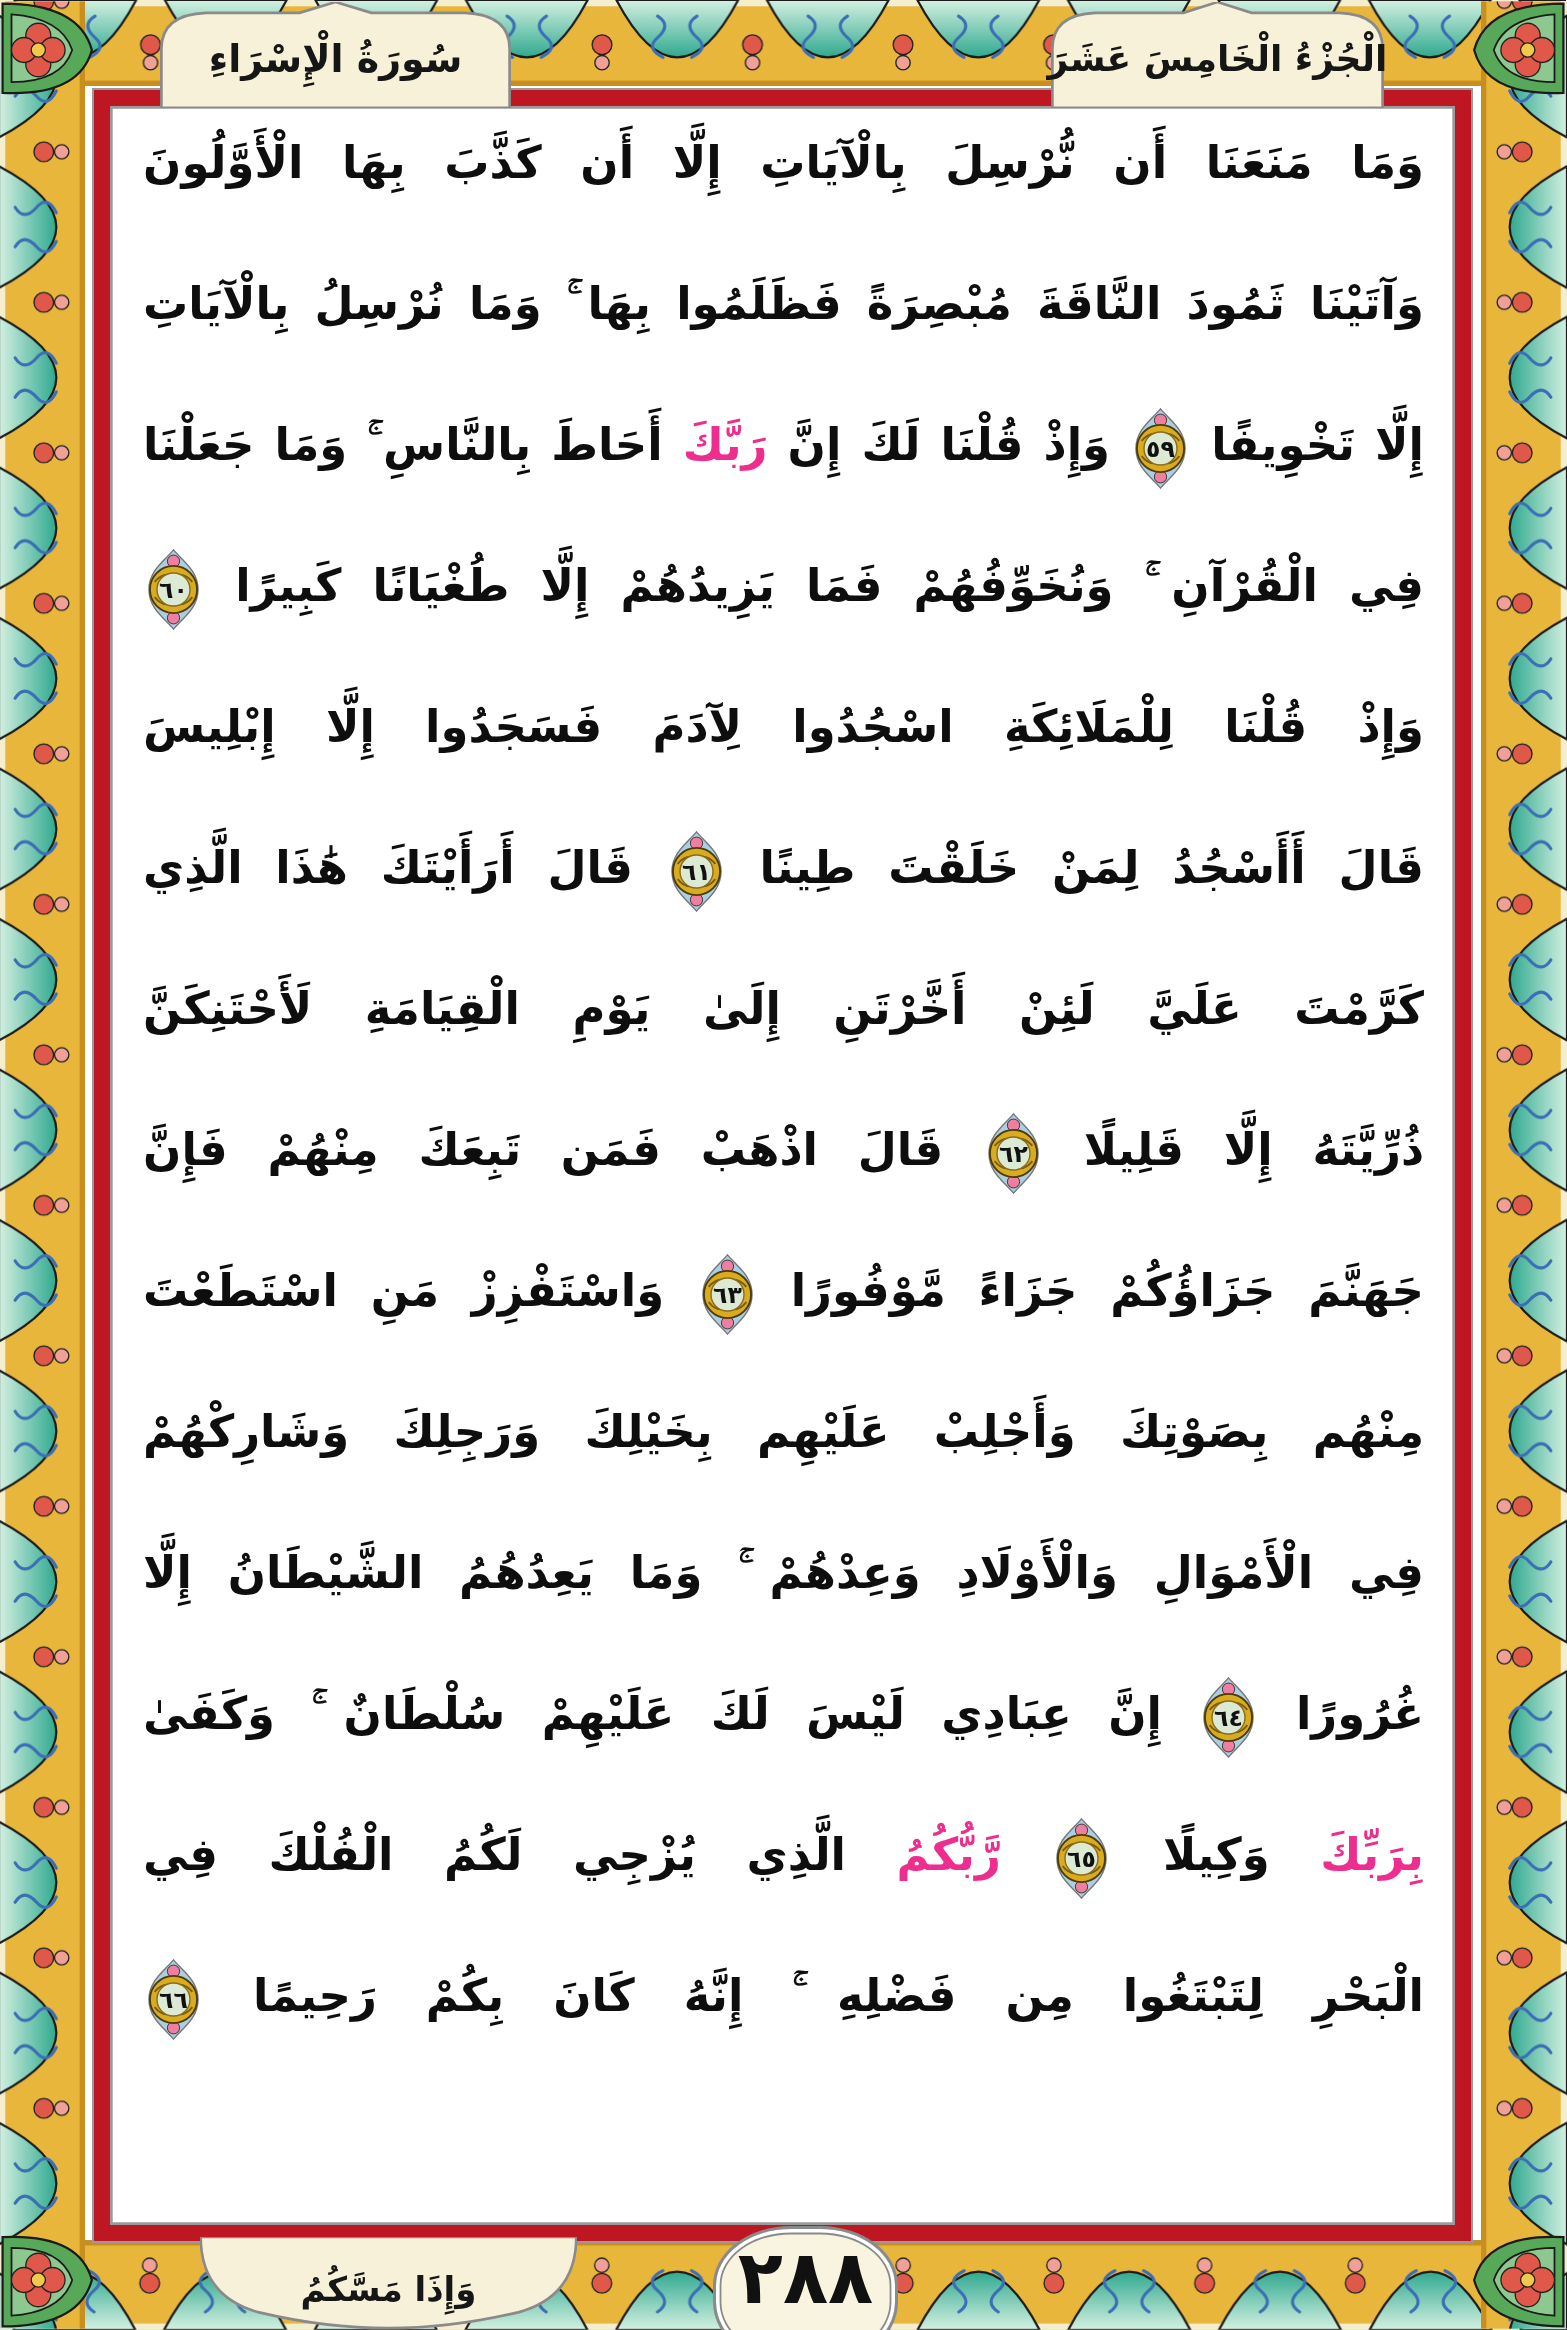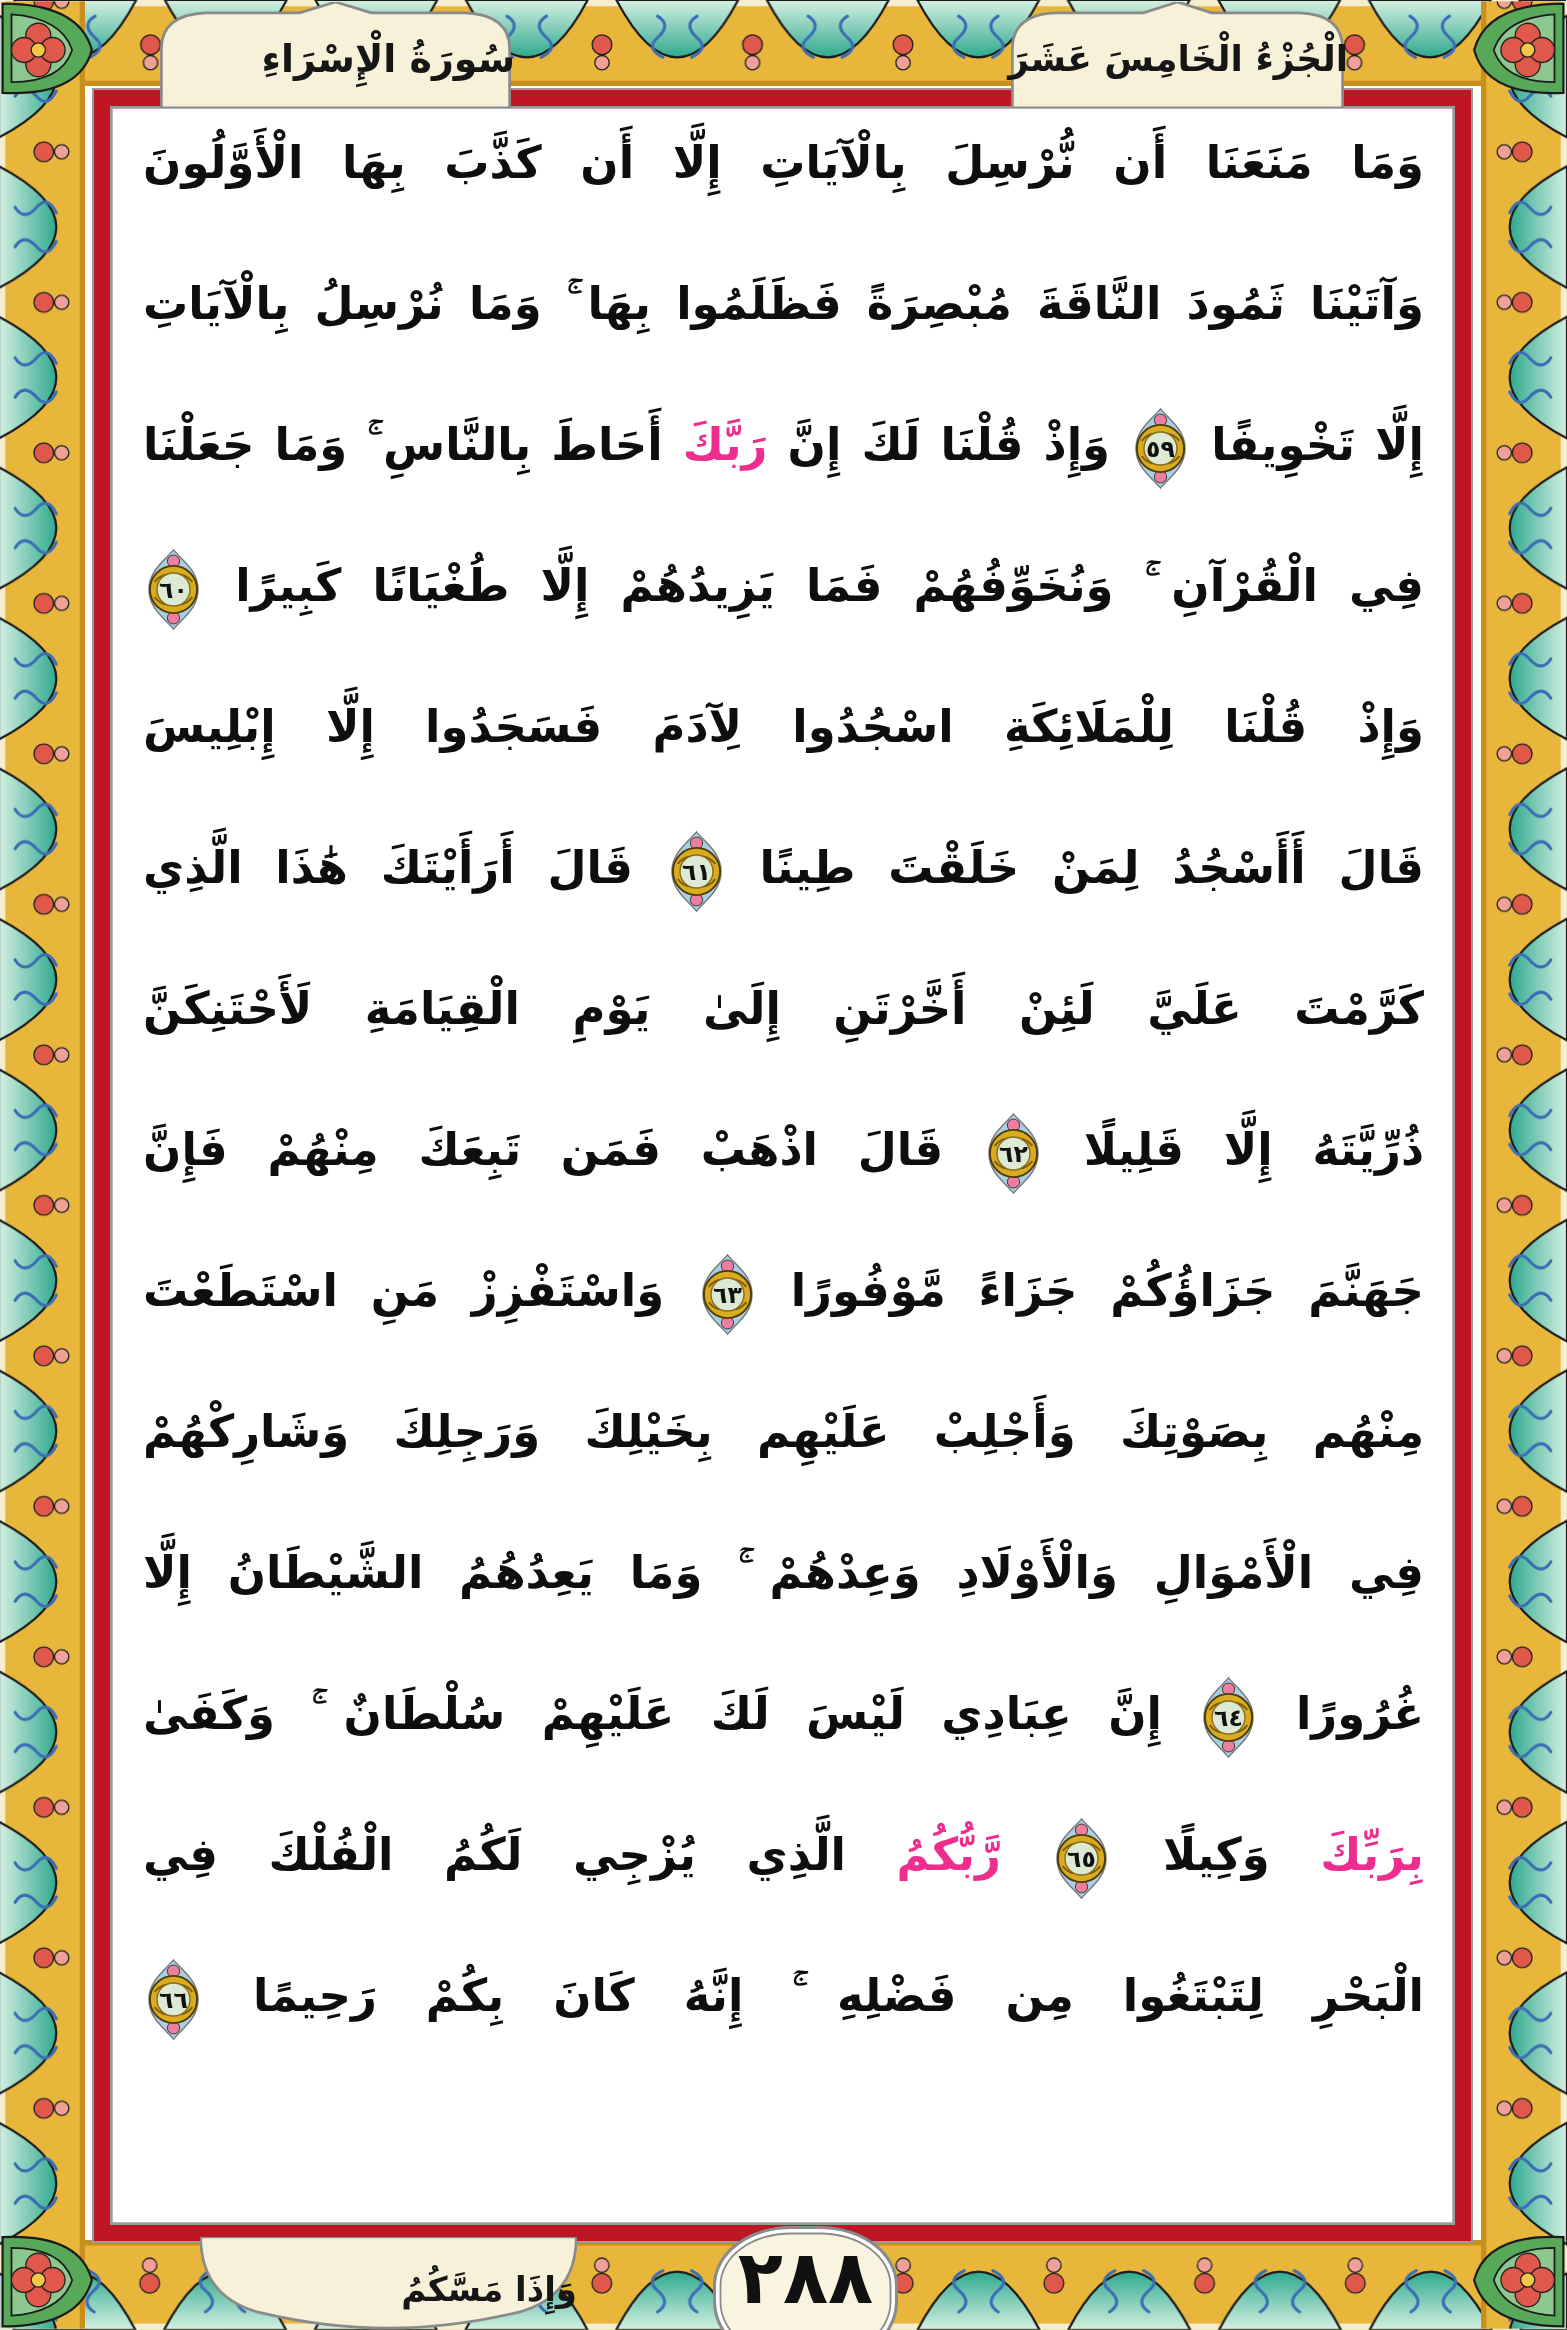--- a/index.html
+++ b/index.html
@@ -21,25 +21,25 @@
   .frame{
     position:absolute; left:95px; top:90px; width:1345px; height:2119px;
     background:#ffffff; border:16px solid #BE1622; outline:2.7px solid #9a9a9a;
     box-shadow: inset 0 0 0 2.7px #9a9a9a;
   }
 
   .cartouche{position:absolute; z-index:5;}
   .cartouche svg{position:absolute; left:0; top:0;}
   .cartouche .c-label{
     position:absolute; left:0; right:0; top:50%; transform:translateY(-42%);
-    text-align:right; font-weight:700; color:#161616;
+    text-align:center; font-weight:700; color:#161616;
   }
   .cartouche-surah{left:157px; top:1.8px; width:359px; height:106px;}
   .cartouche-surah .c-label{font-size:38px;}
-  .cartouche-juz{left:1008px; top:1.8px; width:341px; height:106px;}
+  .cartouche-juz{left:1048px; top:1.8px; width:341px; height:106px;}
   .cartouche-juz .c-label{font-size:36px;}
 
   .cartouche-catch{left:201px; top:2237px; width:377px; height:111px; z-index:6;}
   .cartouche-catch .c-label{font-size:34px; transform:translateY(-60%);}
 
   .pagenum{
     position:absolute; left:714px; top:2226px; width:179px; height:135px; z-index:6;
     background:#F8F4DF; border:3.6px solid #8a8a8a; border-radius:42% 42% 46% 46%;
     box-shadow: inset 0 0 0 3.6px #ffffff, inset 0 0 0 5.4px #8a8a8a;
     display:flex; align-items:flex-start; justify-content:center;

